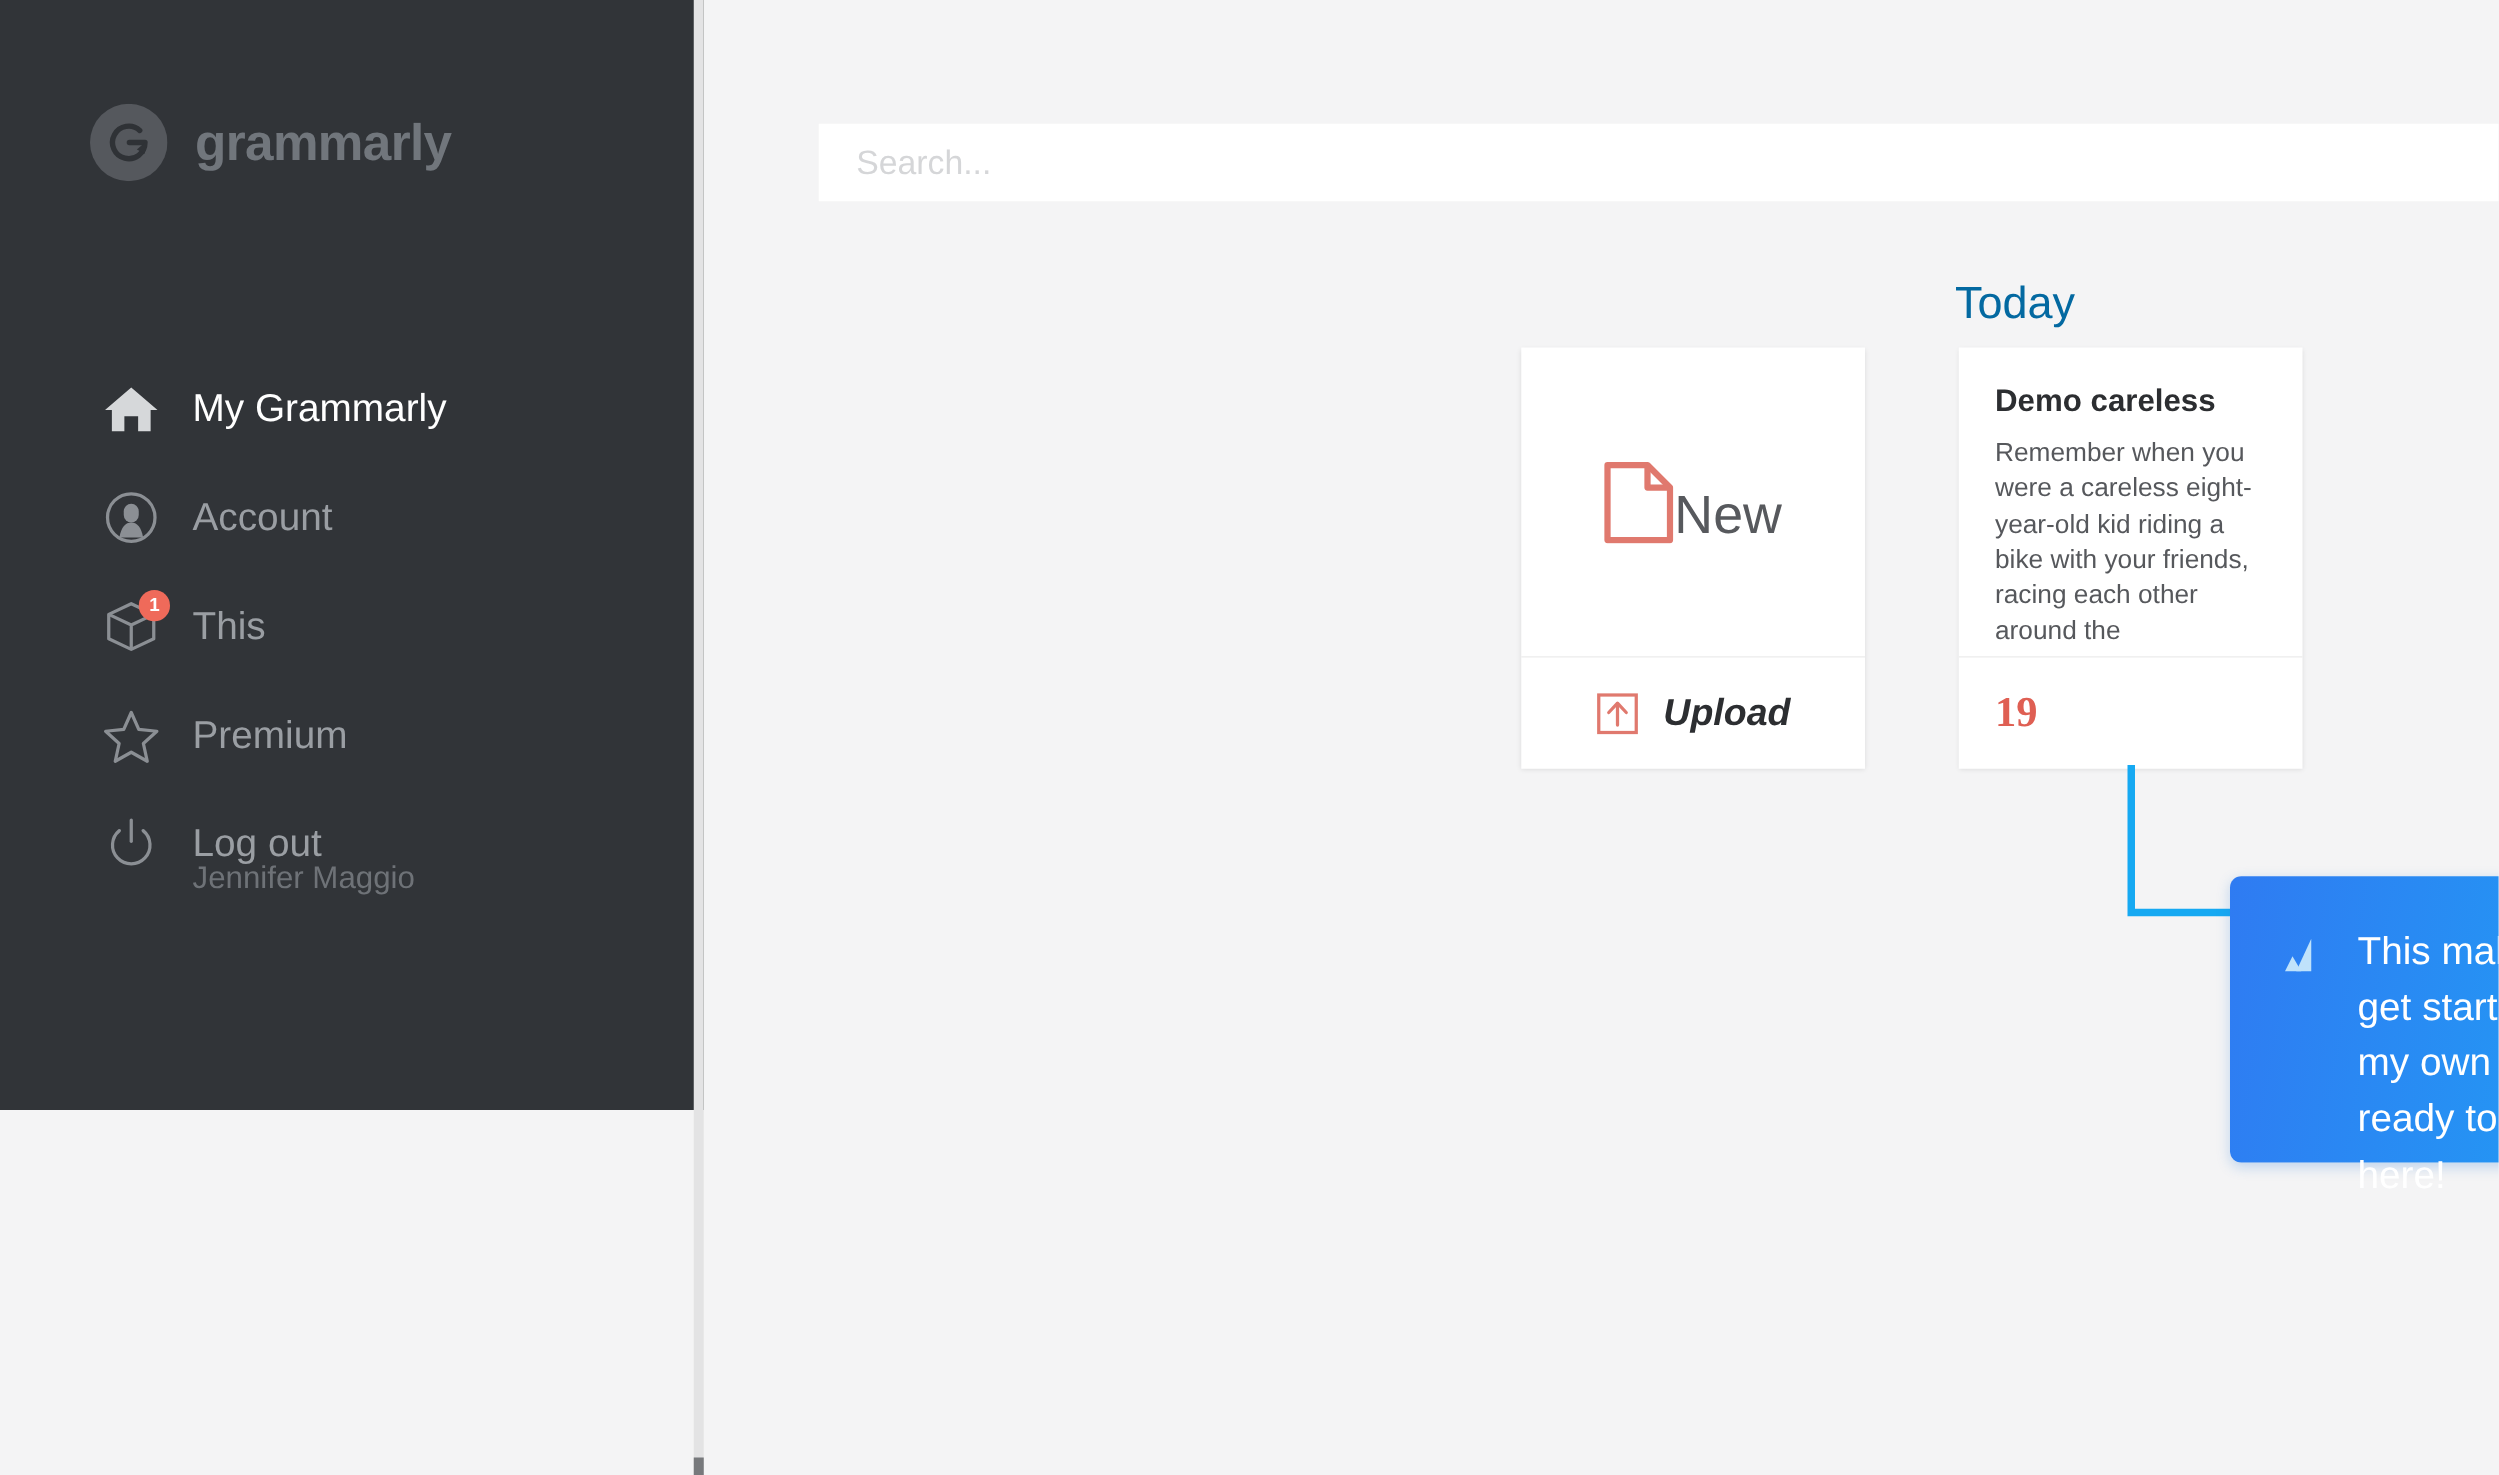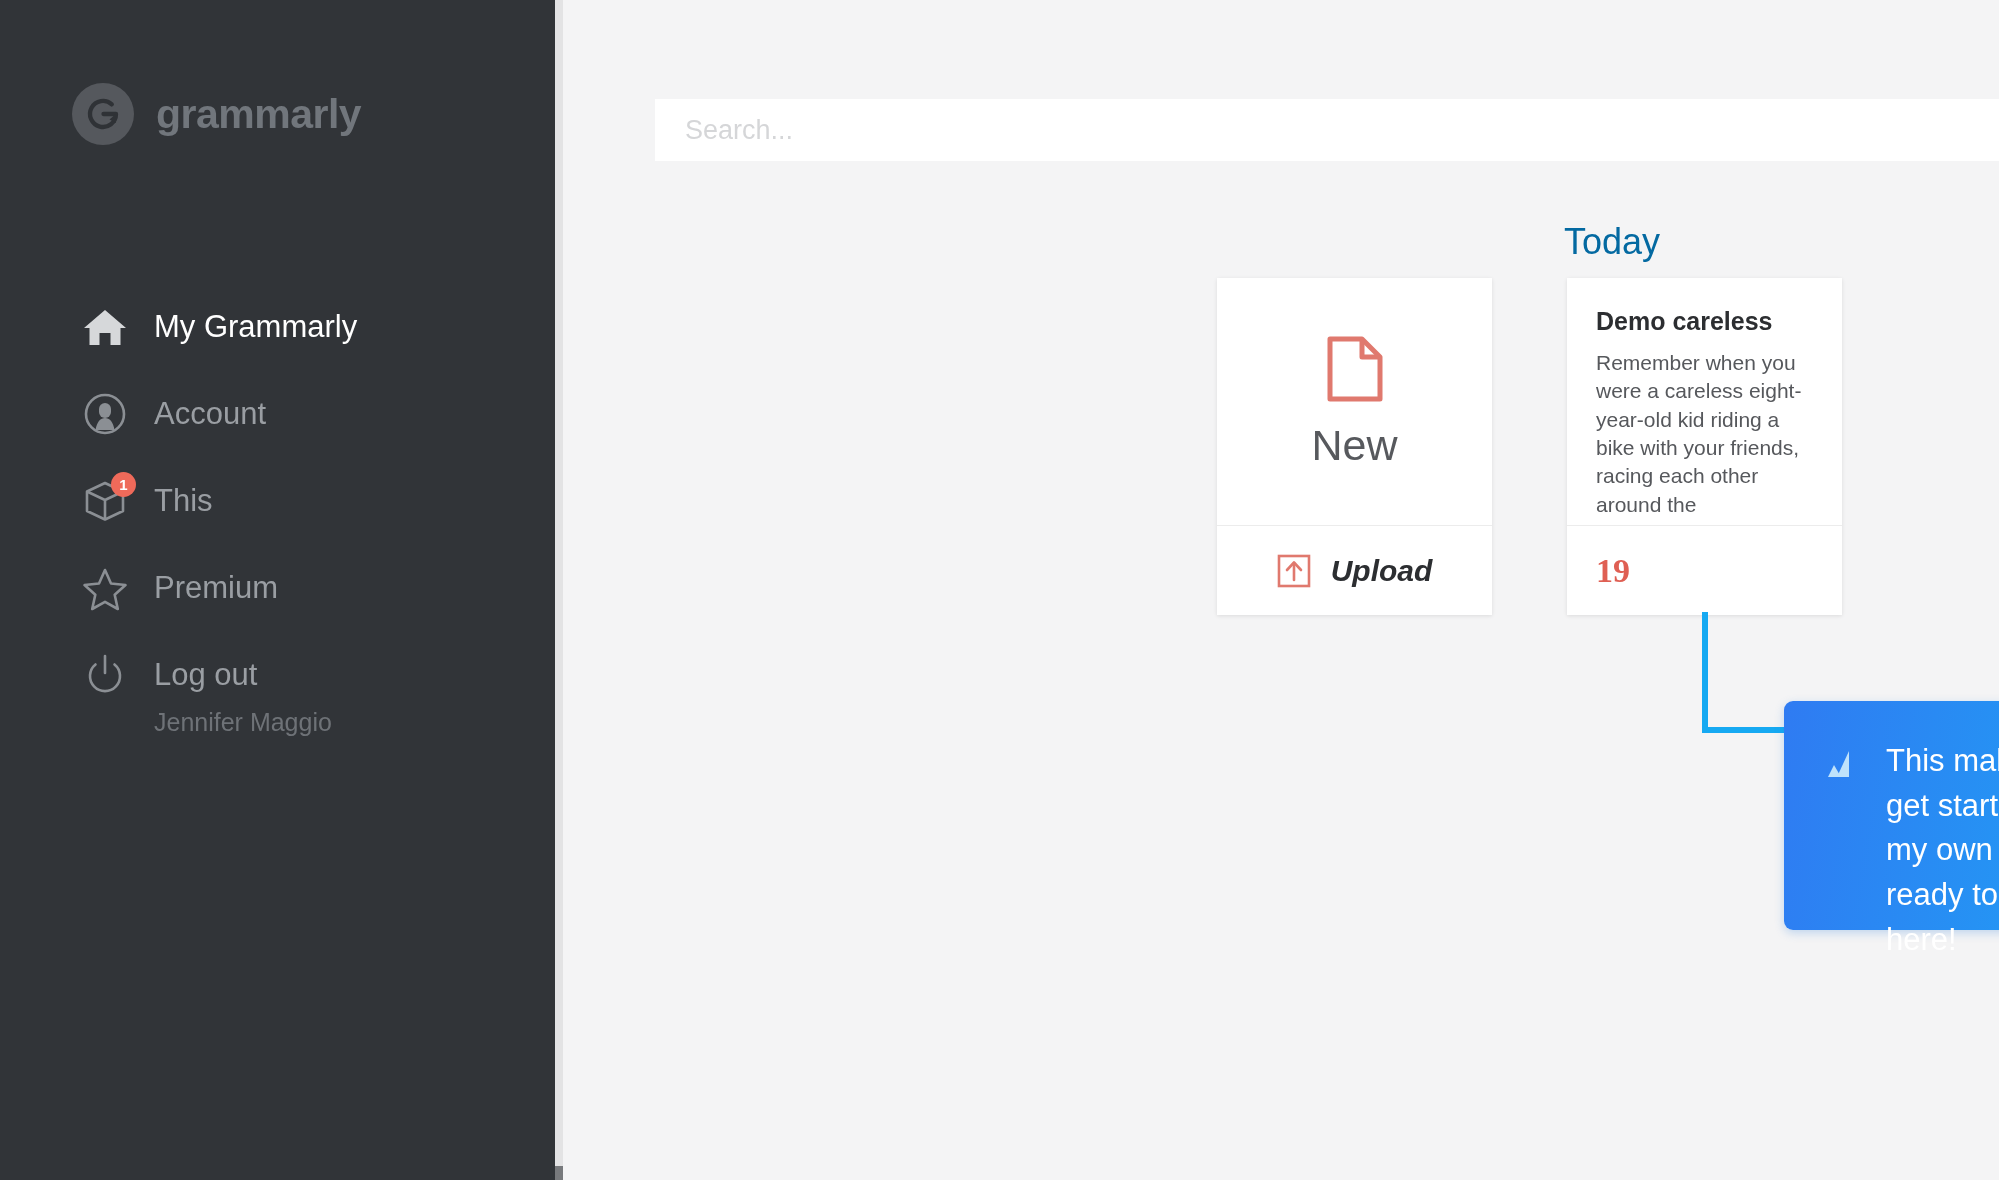--- a/index.html
+++ b/index.html
@@ -17,21 +17,21 @@
     position: relative;
     width: 1999px;
     height: 1180px;
     display: flex;
   }
 
   
   .sidebar {
     position: relative;
     width: 563px;
-    height: 1180px;
+    height: 888px;
     background: #313438;
     flex: 0 0 563px;
   }
 
   .brand {
     position: absolute;
     left: 72px;
     top: 83px;
     display: flex;
     align-items: center;
@@ -100,21 +100,20 @@
     line-height: 1;
   }
 
   .nav-sub {
     position: absolute;
     left: 154px;
     top: 690px;
     font-size: 25px;
     color: #6e7277;
     line-height: 1;
-    margin-top: 20px;
   }
 
   .sidebar-scroll-track {
     position: absolute;
     right: 0;
     top: 0;
     width: 8px;
     height: 1180px;
     background: #e3e3e4;
   }
@@ -172,21 +171,20 @@
   .card-new {
     left: 639px;
     top: 278px;
     width: 275px;
     height: 337px;
     cursor: pointer;
   }
   .card-new-body {
     height: 247px;
     display: flex;
-    flex-direction: column;
     align-items: center;
     justify-content: center;
   }
   .doc-icon { width: 56px; height: 66px; }
   .card-new-title {
     margin-top: 22px;
     font-size: 43px;
     color: #57595d;
     line-height: 1;
   }

